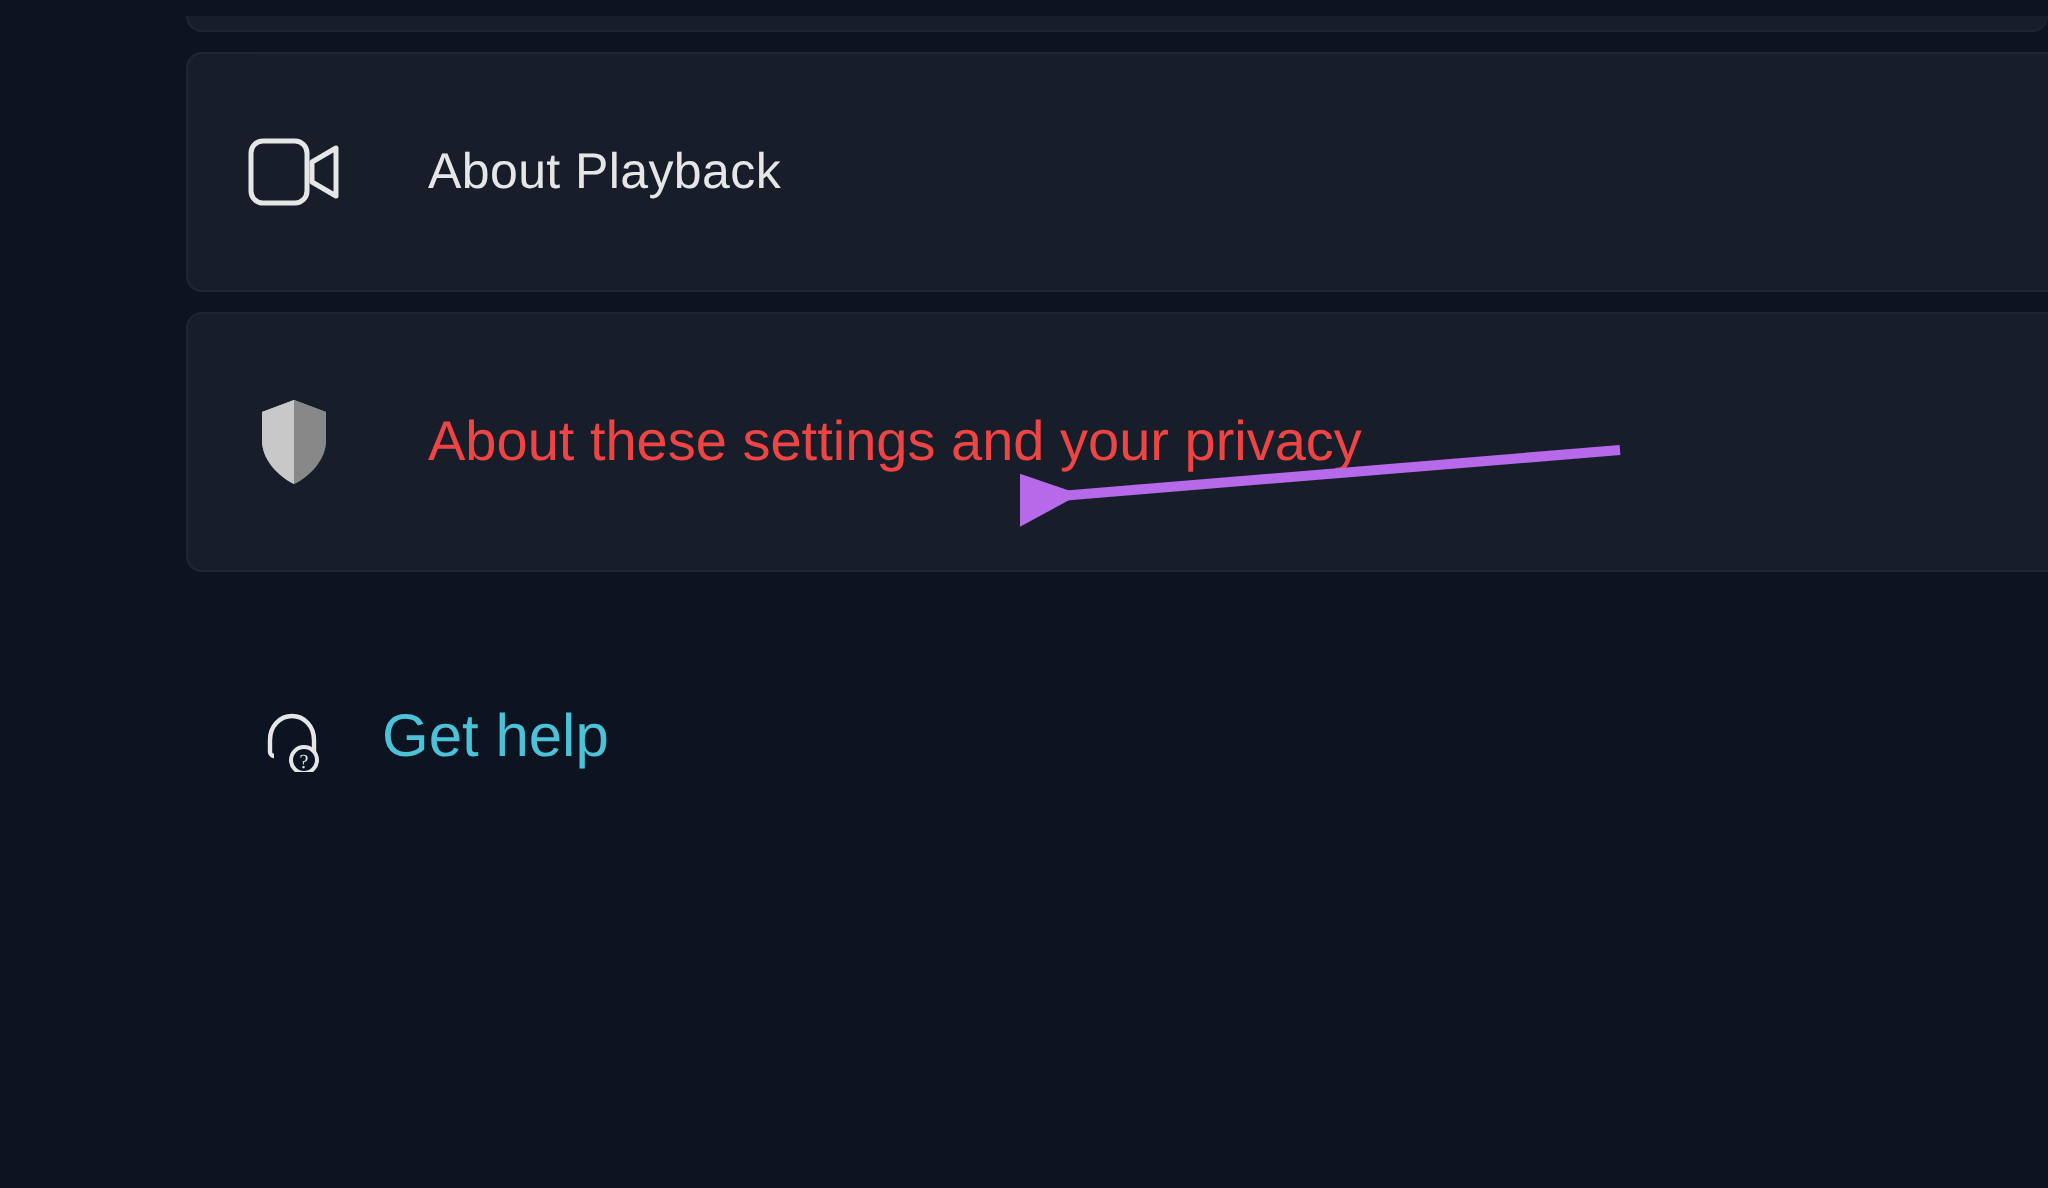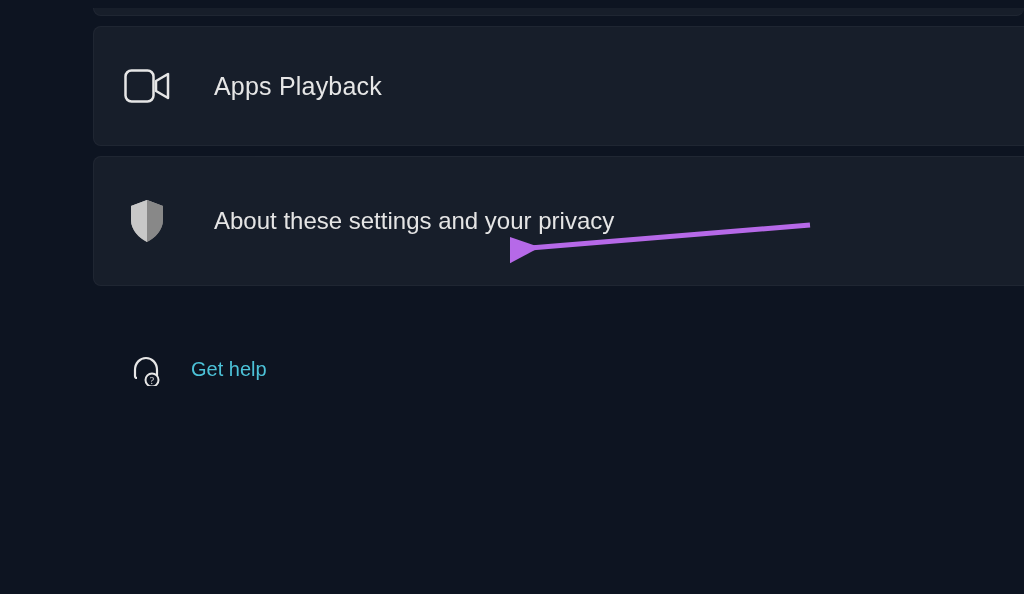--- a/index.html
+++ b/index.html
@@ -55,22 +55,22 @@
       flex-direction: column;
       gap: 4px;
     }
     .card-title {
       color: #e6e6e6;
       font-size: 25px;
       font-weight: 400;
       letter-spacing: 0.2px;
     }
     .card-link {
-      color: #e5e5e5;
-      font-size: 24px;
+      color: #ef4444;
+      font-size: 28px;
       font-weight: 400;
       cursor: pointer;
     }
     .privacy-card {
       height: 130px;
       cursor: default;
     }
     .help-row {
       display: flex;
       align-items: center;
@@ -80,21 +80,21 @@
     .help-icon-slot {
       width: 50px;
       height: 50px;
       display: flex;
       align-items: center;
       justify-content: center;
       margin-right: 20px;
     }
     .help-link {
       color: #4cc2d8;
-      font-size: 20px;
+      font-size: 30px;
       font-weight: 400;
       cursor: pointer;
     }
     .arrow-annotation {
       position: absolute;
       left: 510px;
       top: 210px;
       pointer-events: none;
     }
   </style>
@@ -106,21 +106,21 @@
   <div class="partial-card"></div>
 
   <div class="setting-card">
     <div class="card-icon-slot">
       <svg width="46" height="34" viewBox="0 0 46 34" fill="none">
         <rect x="1.5" y="1.5" width="28" height="31" rx="6" stroke="#e6e6e6" stroke-width="2.5"></rect>
         <path d="M 32 12 L 44 5 L 44 29 L 32 22 Z" stroke="#e6e6e6" stroke-width="2.5" stroke-linejoin="round" fill="none"></path>
       </svg>
     </div>
     <div class="card-text">
-      <span class="card-title">Apps Playback</span>
+      <span class="card-title">About Playback</span>
     </div>
   </div>
 
 
   <div class="setting-card privacy-card">
     <div class="card-icon-slot">
       <svg width="40" height="46" viewBox="0 0 40 46">
         <defs>
           <linearGradient id="sg" x1="0" y1="0" x2="1" y2="1">
             <stop offset="0%" stop-color="#d8d8d8"></stop>

